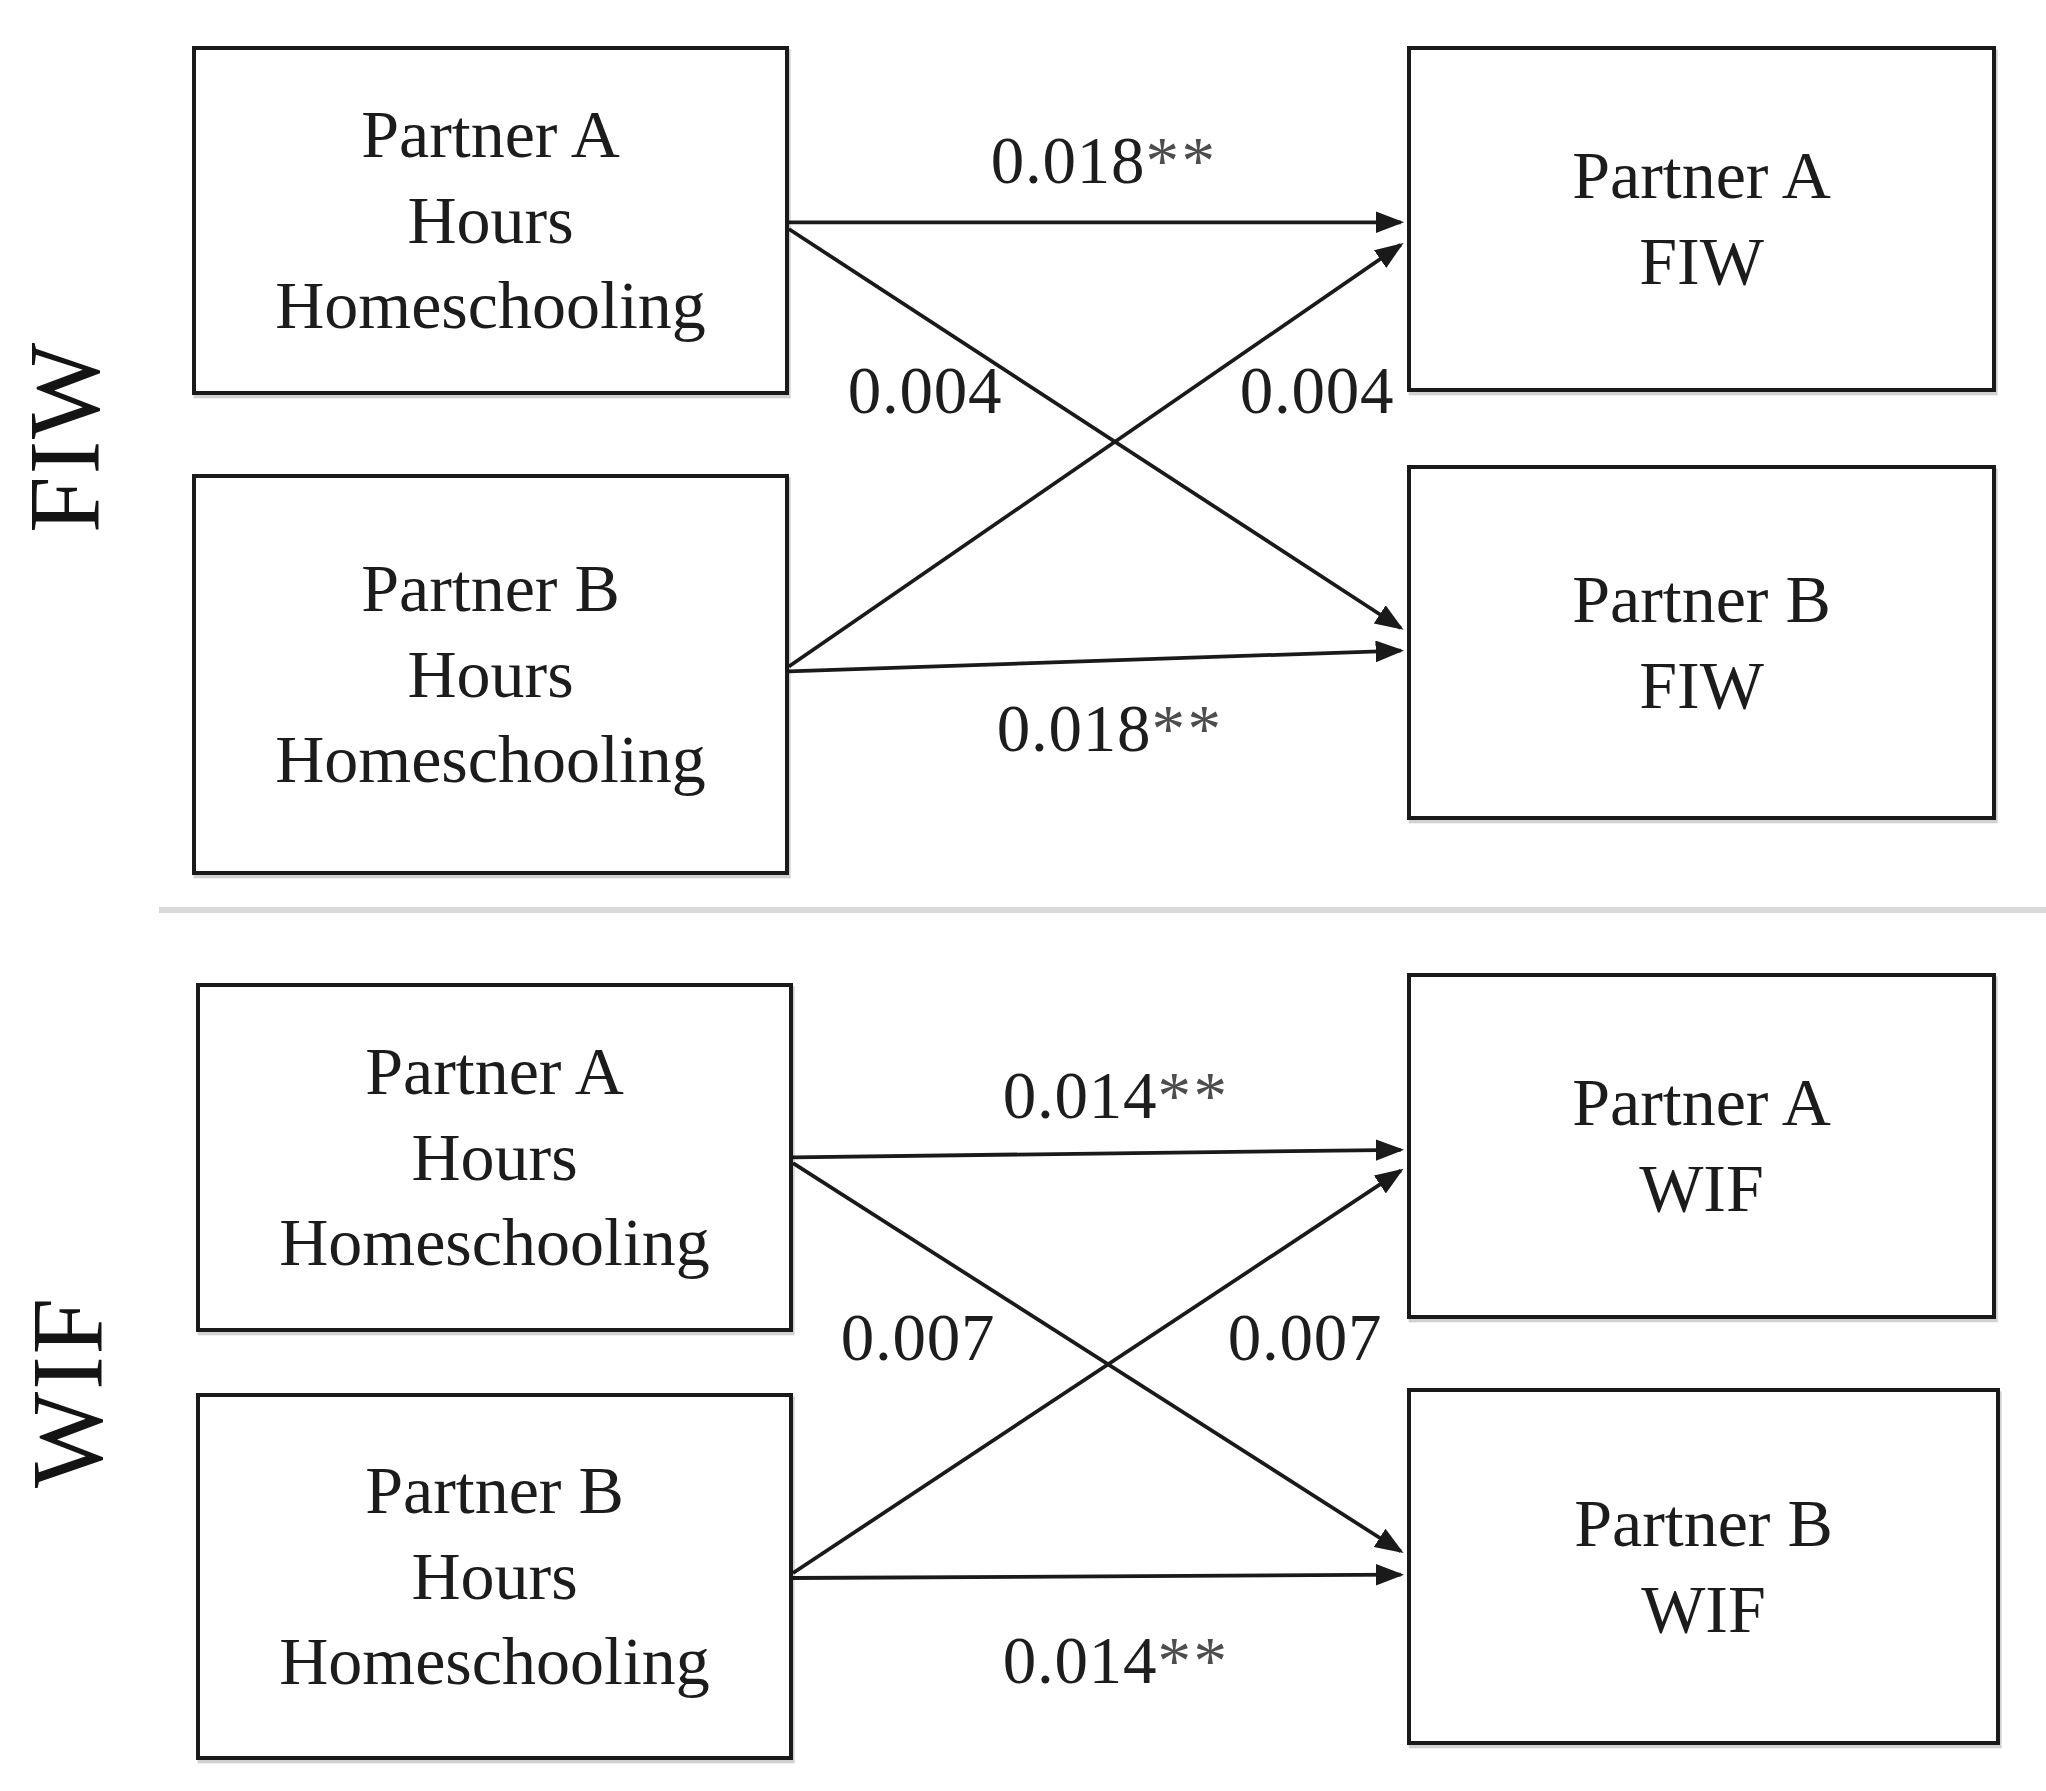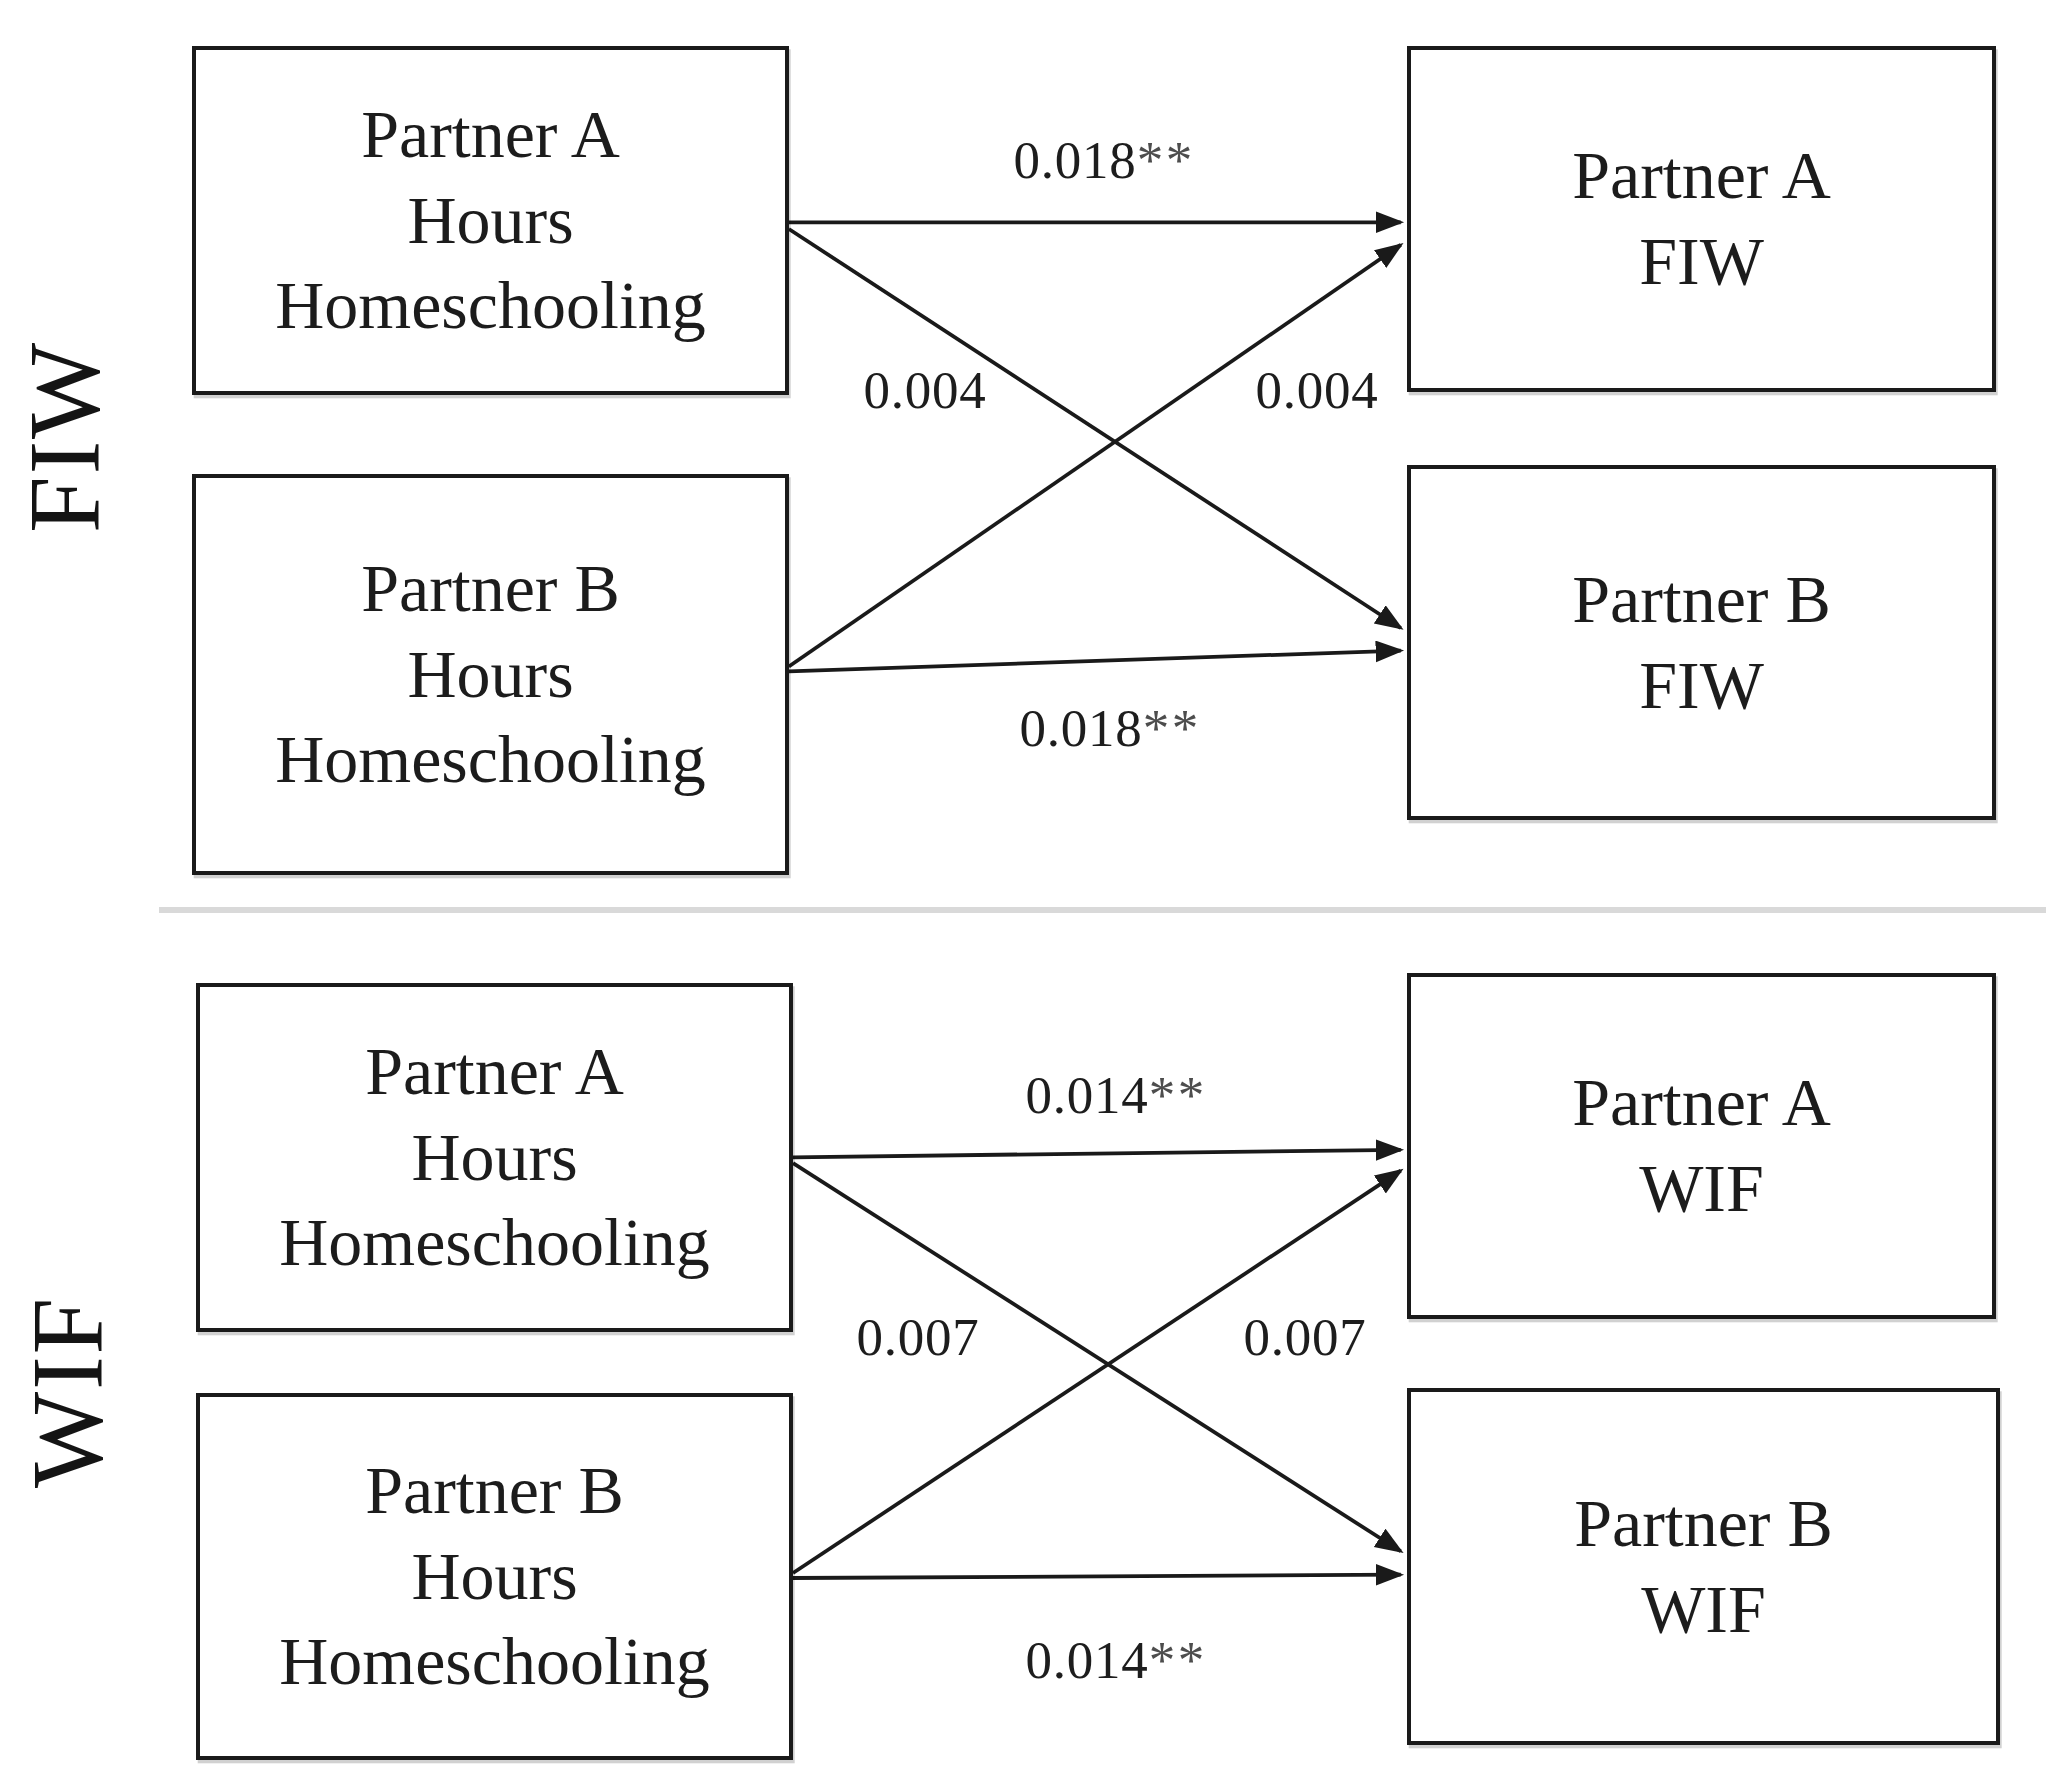--- a/index.html
+++ b/index.html
@@ -35,21 +35,21 @@
     text-align: center;
     color: #1c1c1c;
     font-size: 68px;
     line-height: 1.26;
     box-shadow: 1.7px 3.3px 0 rgba(0,0,0,0.18);
   }
   .node-box span { display: block; white-space: nowrap; }
   .coef-label {
     position: absolute;
     transform: translate(-50%, -50%);
-    font-size: 53px;
+    font-size: 67px;
     color: #1d1d1d;
     white-space: nowrap;
     letter-spacing: 0.8px;
   }
   .coef-label .stars {
     color: #4d4d4d;
     letter-spacing: 2.5px;
   }
   .side-label {
     position: absolute;

